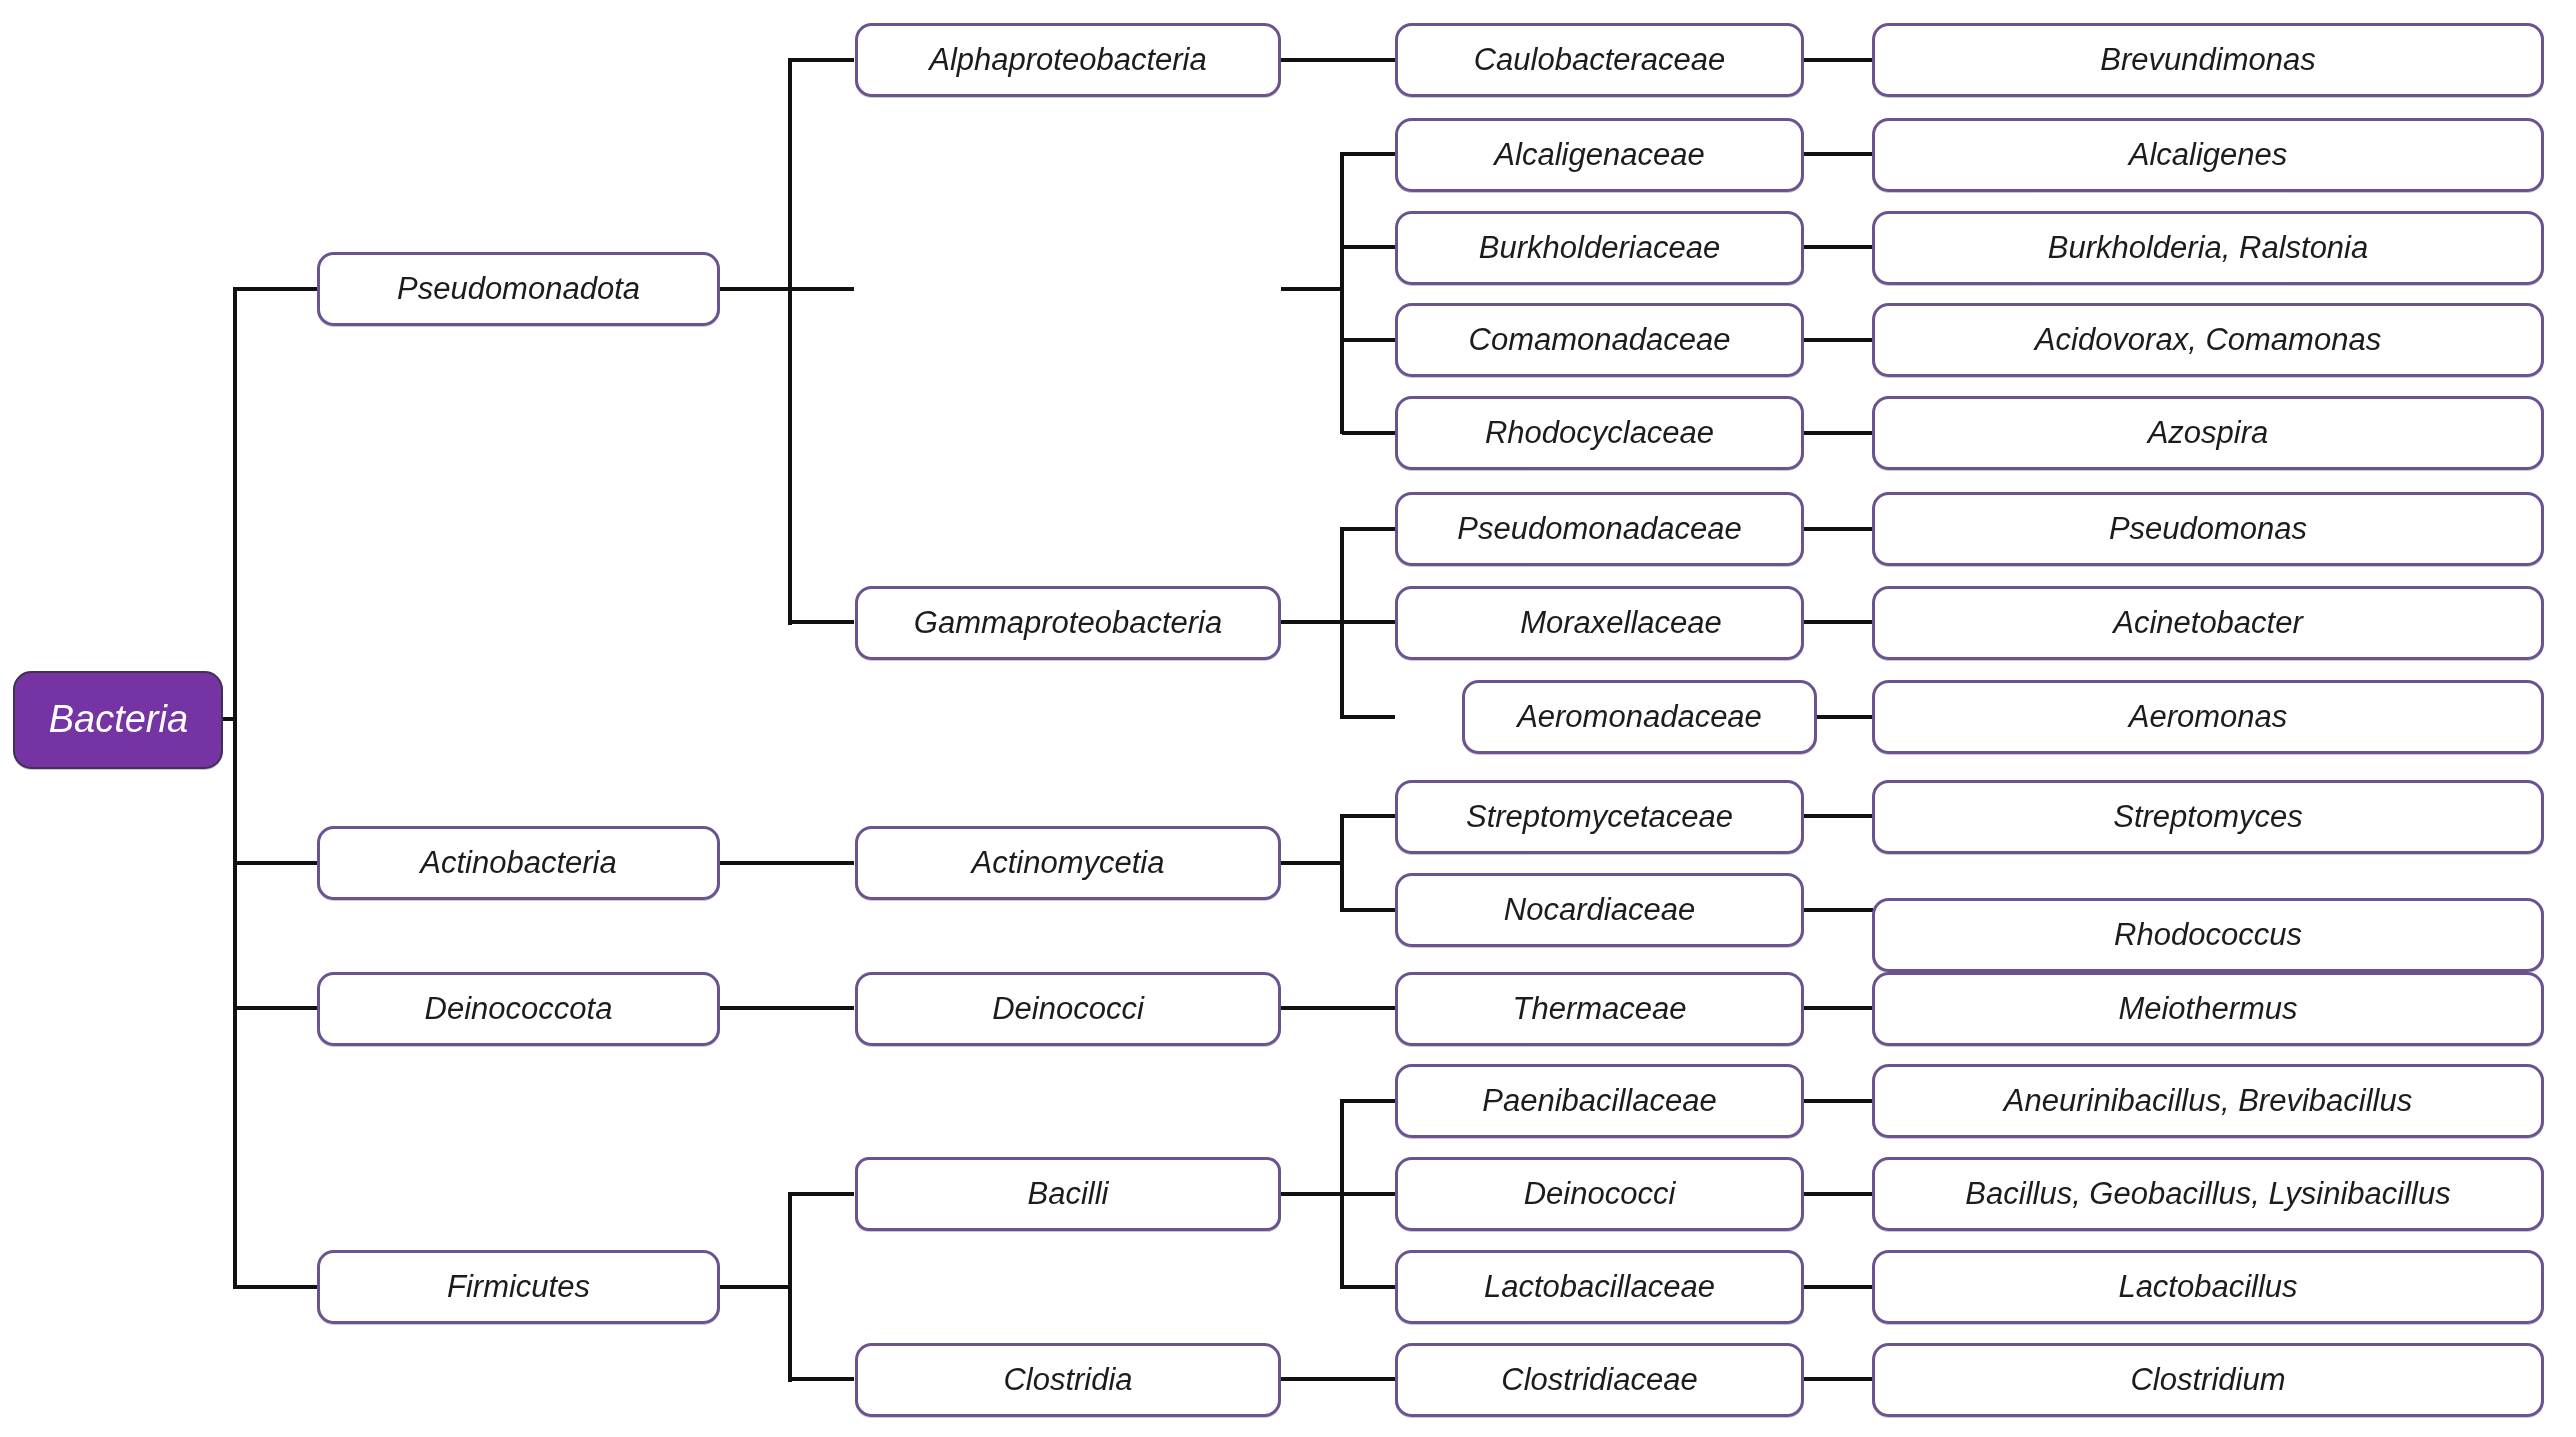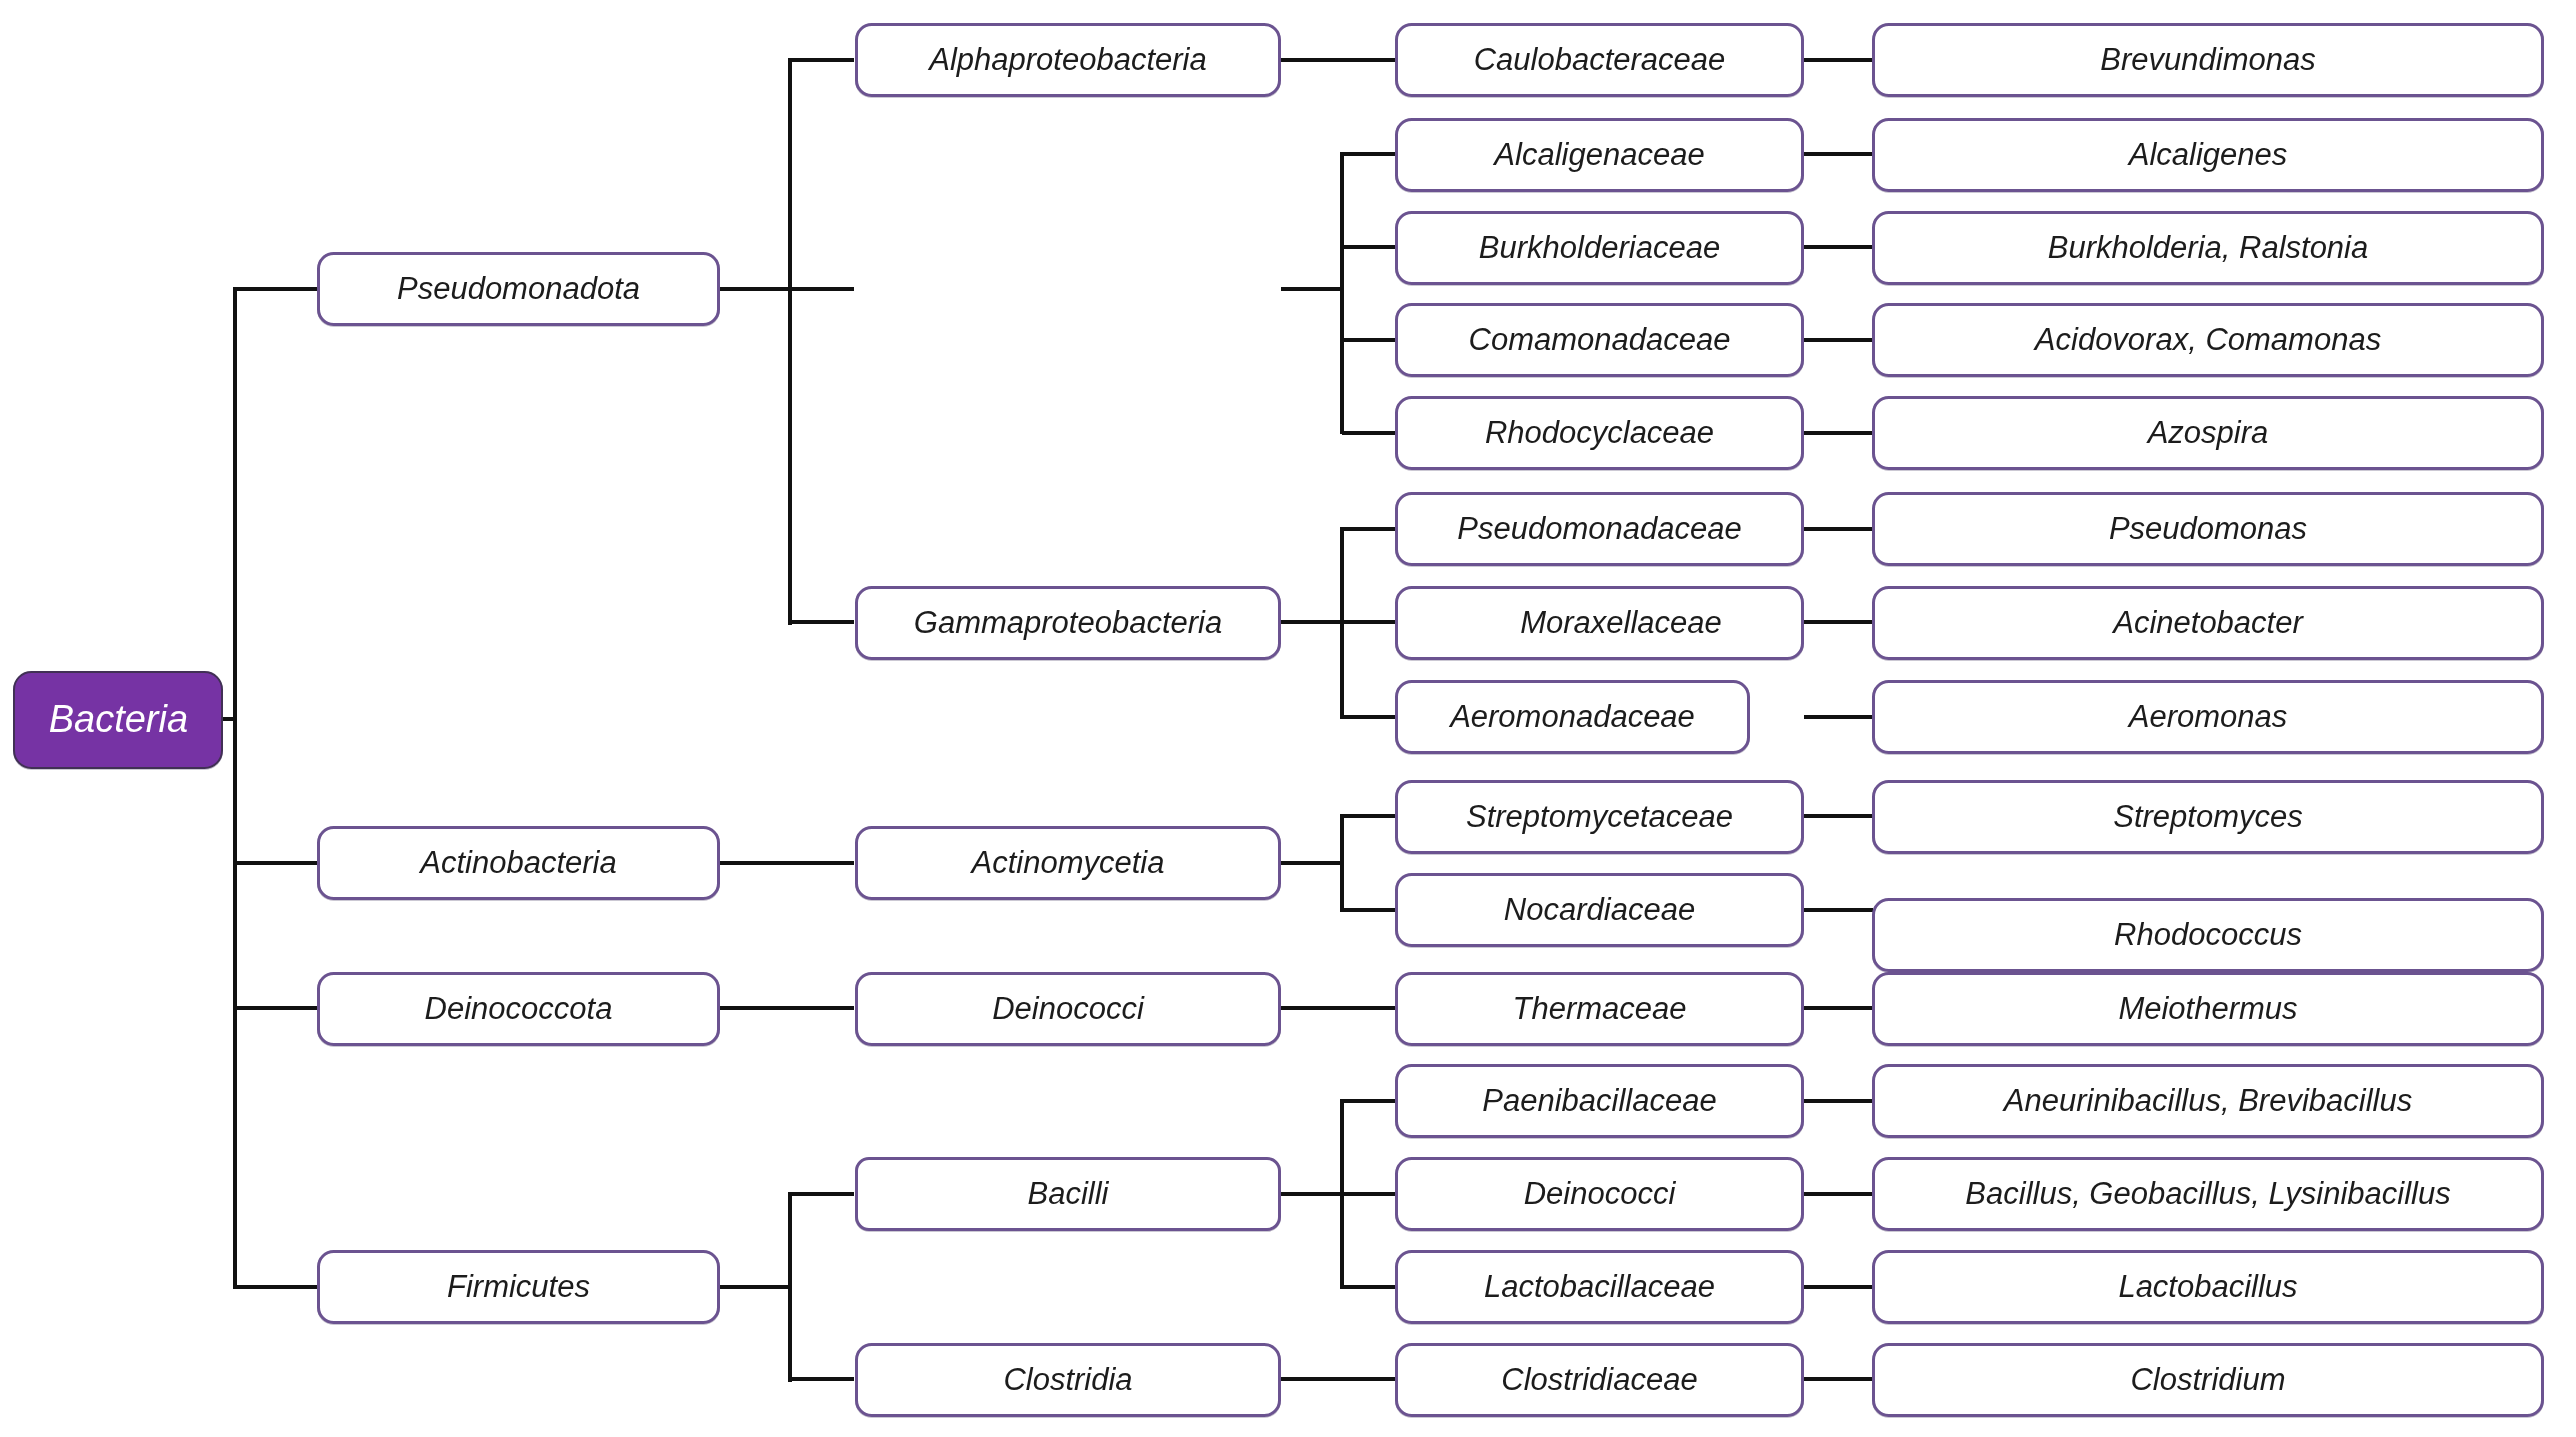--- a/index.html
+++ b/index.html
@@ -102,21 +102,21 @@
     </div>
     <div class="node" style="left: 1395px; top: 396px; width: 409px; height: 74px;">
       <span class="lbl">Rhodocyclaceae</span>
     </div>
     <div class="node" style="left: 1395px; top: 492px; width: 409px; height: 74px;">
       <span class="lbl">Pseudomonadaceae</span>
     </div>
     <div class="node" style="left: 1395px; top: 586px; width: 409px; height: 74px; padding-left: 43px;">
       <span class="lbl">Moraxellaceae</span>
     </div>
-    <div class="node" style="left: 1395px; top: 680px; width: 355px; height: 74px;">
+    <div class="node" style="left: 1462px; top: 680px; width: 355px; height: 74px;">
       <span class="lbl">Aeromonadaceae</span>
     </div>
     <div class="node" style="left: 1395px; top: 780px; width: 409px; height: 74px;">
       <span class="lbl">Streptomycetaceae</span>
     </div>
     <div class="node" style="left: 1395px; top: 873px; width: 409px; height: 74px;">
       <span class="lbl">Nocardiaceae</span>
     </div>
     <div class="node" style="left: 1395px; top: 972px; width: 409px; height: 74px;">
       <span class="lbl">Thermaceae</span>

